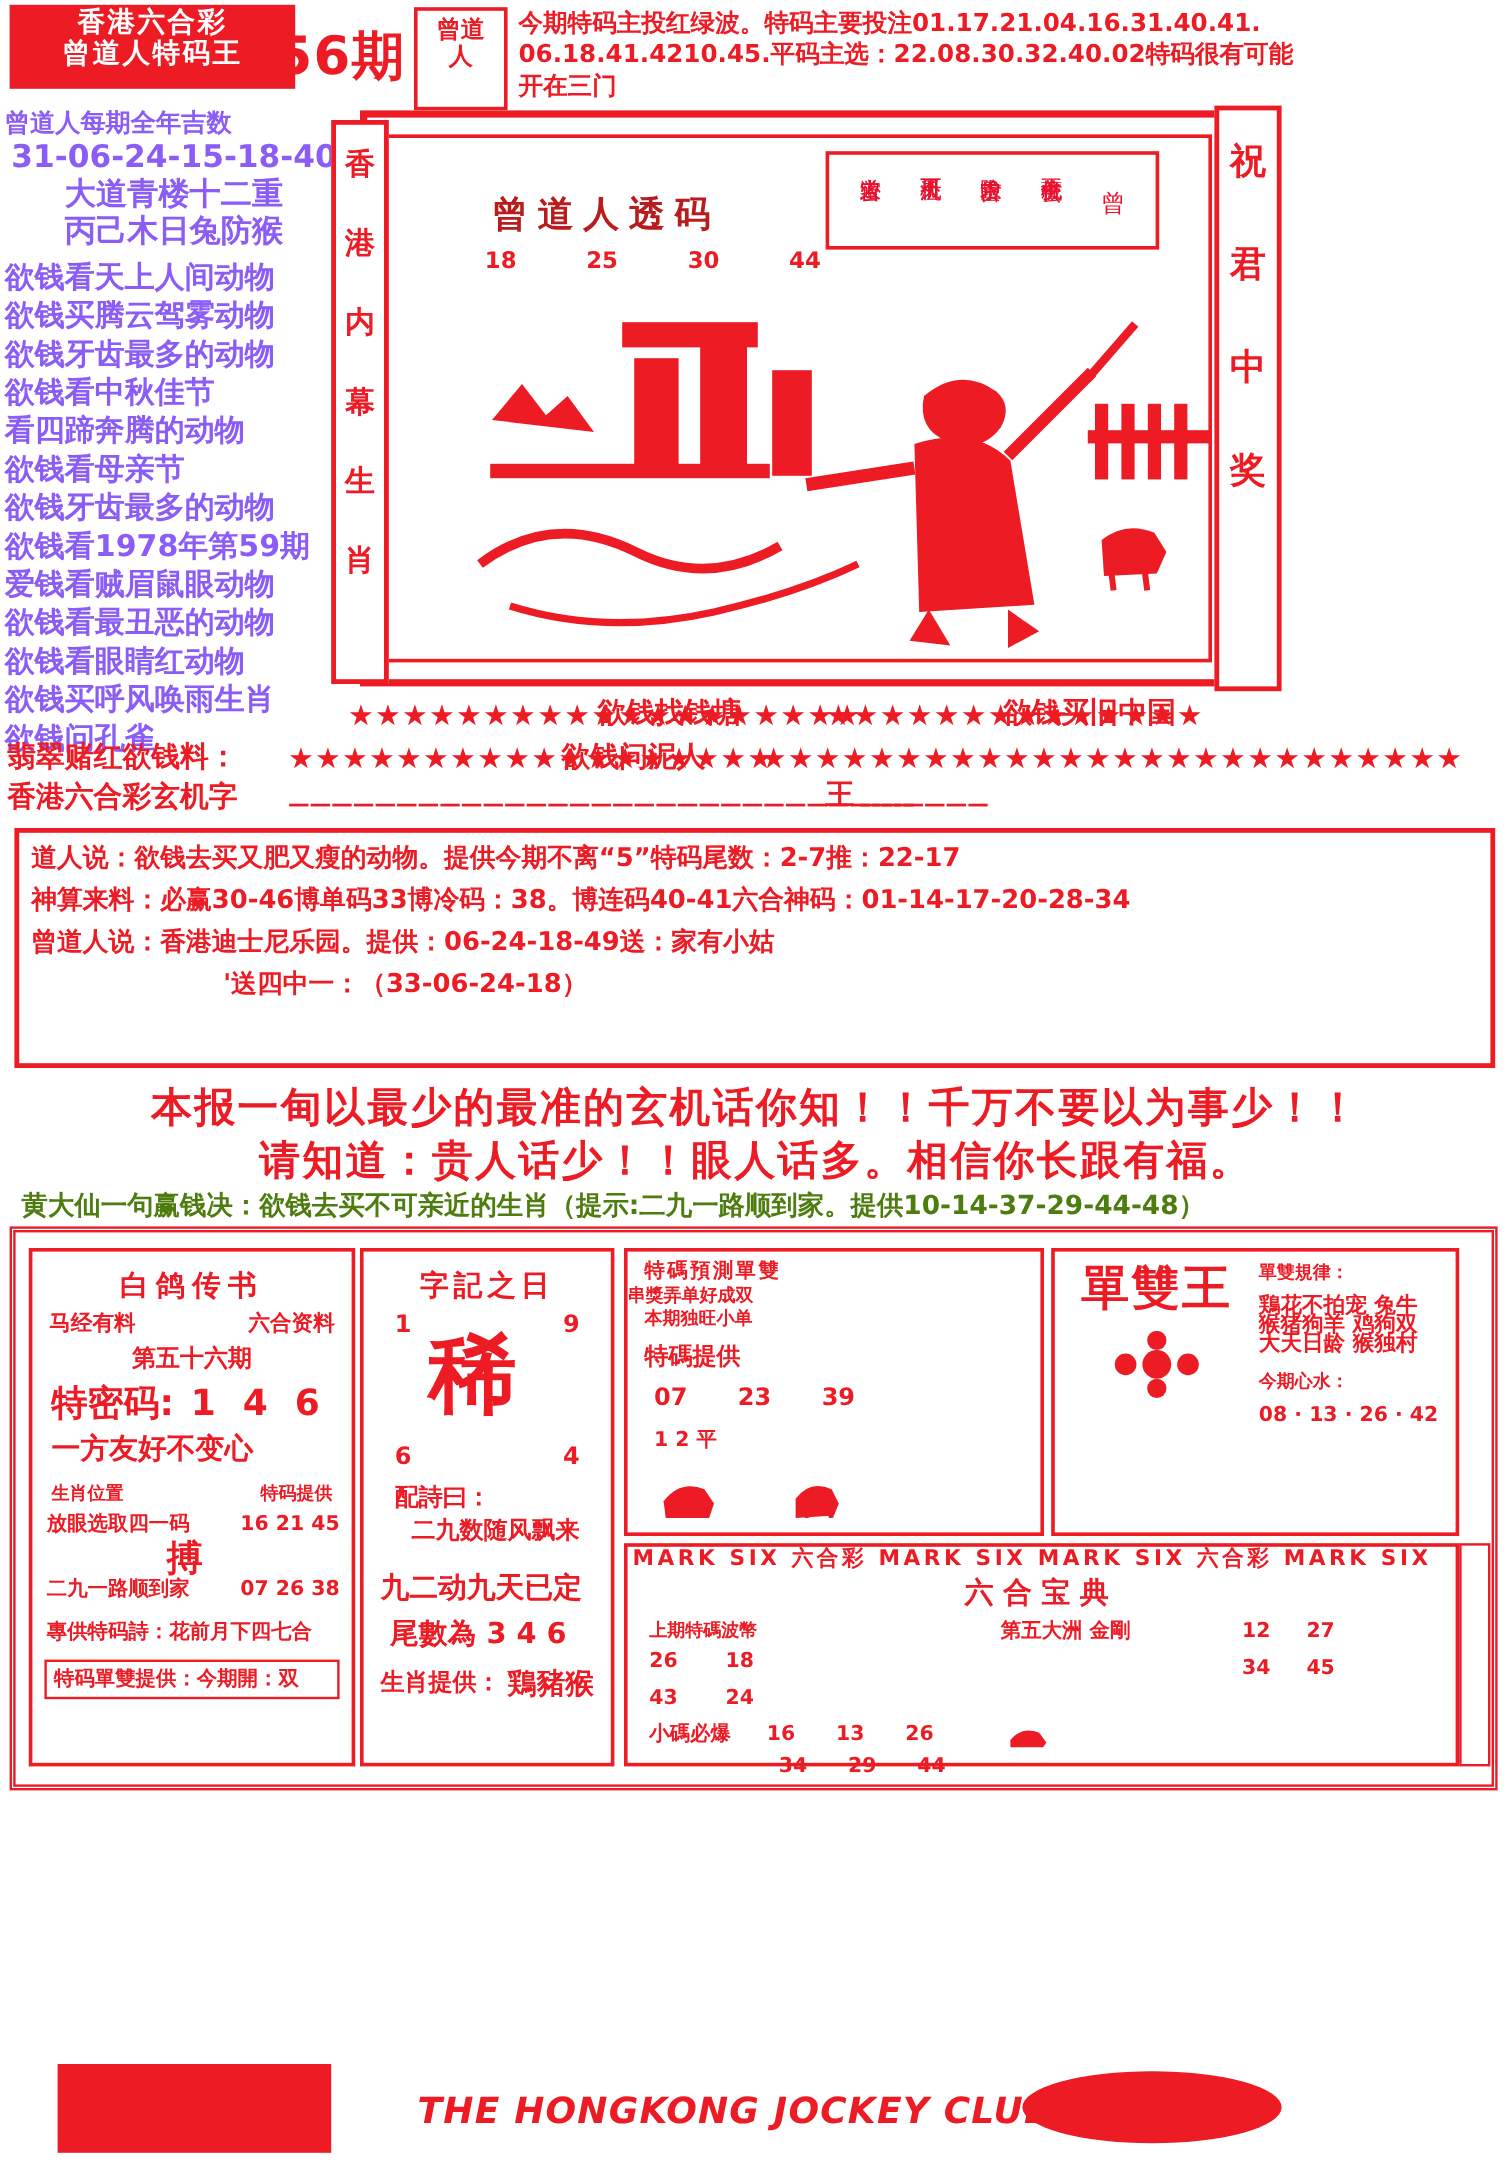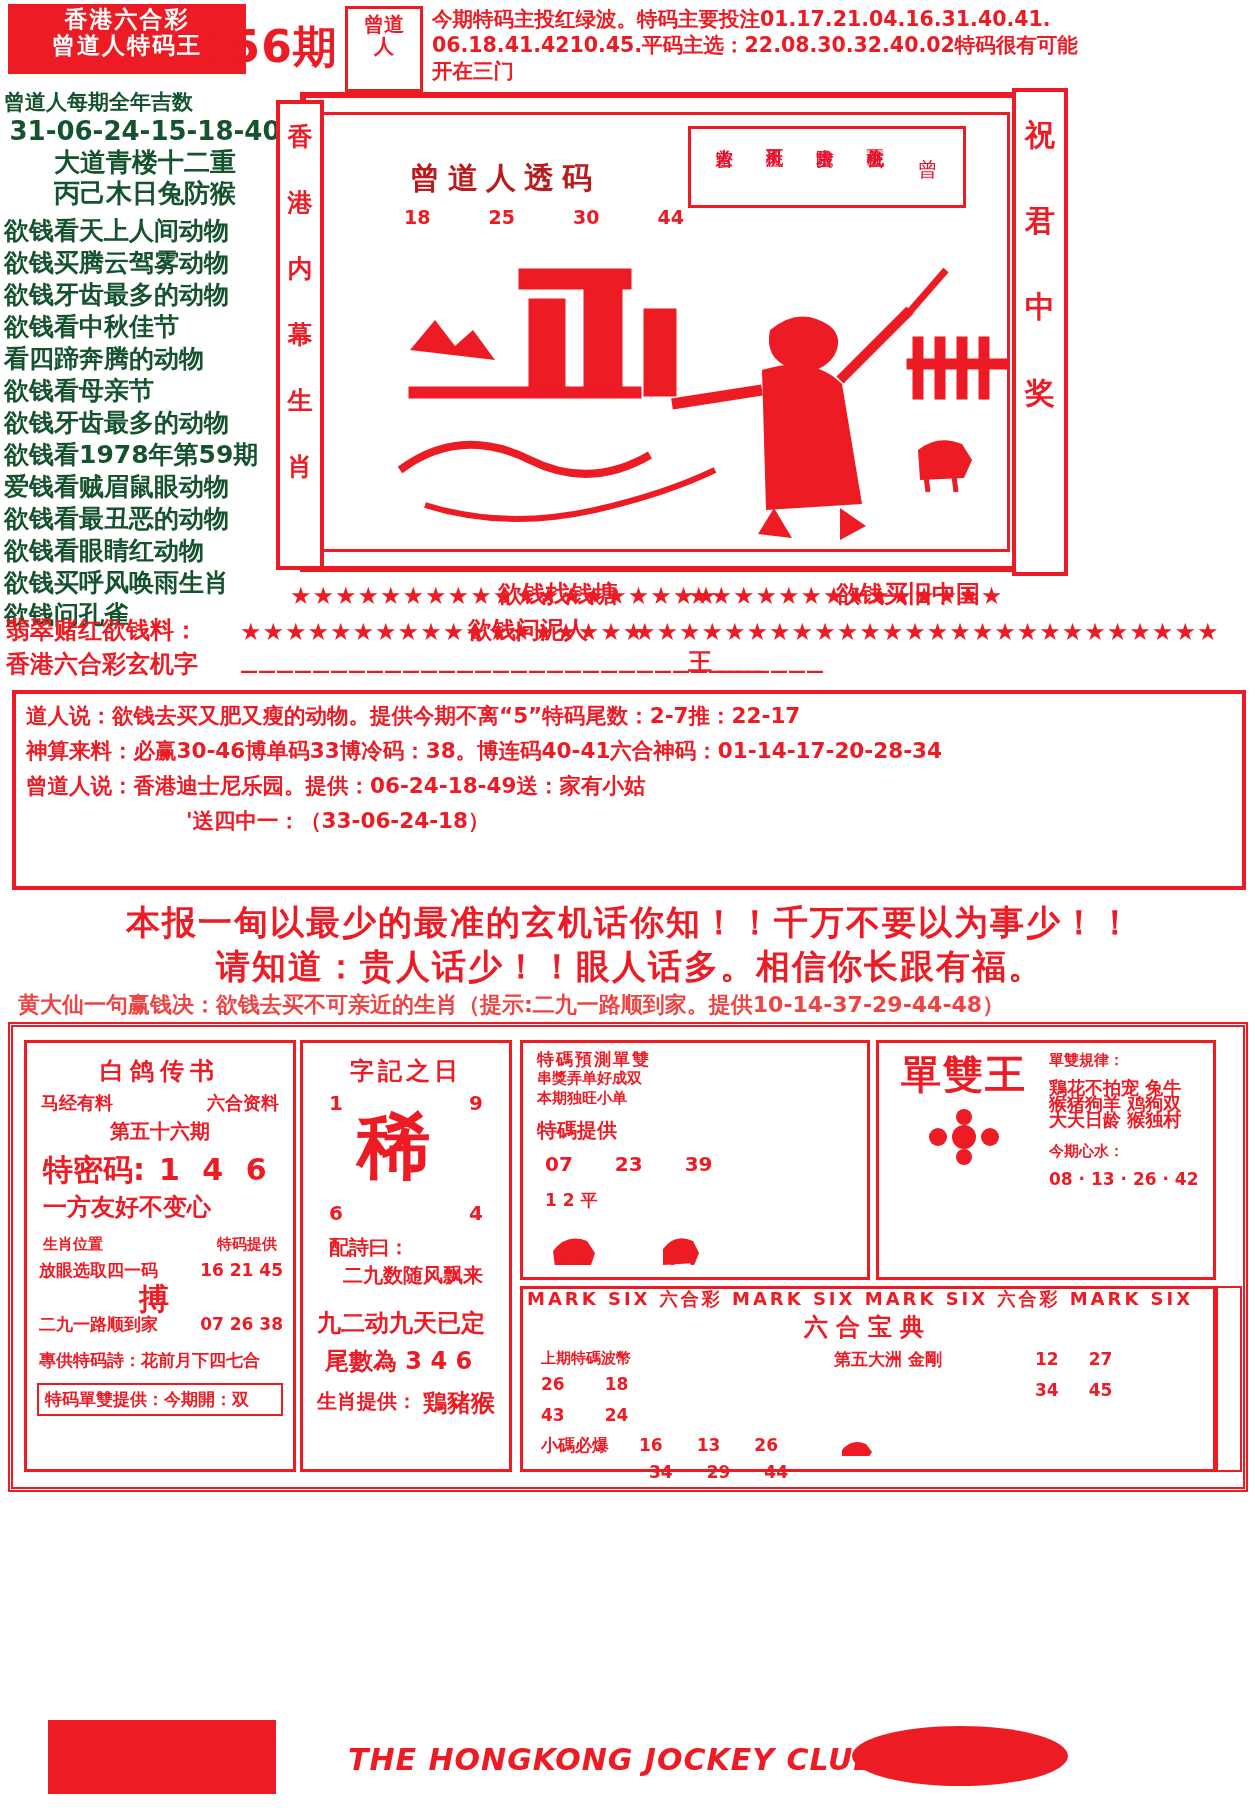--- a/index.html
+++ b/index.html
@@ -32,21 +32,21 @@
     font-size:20px;line-height:22px;text-align:center;padding-top:4px;
     box-sizing:border-box;
   }
   .top-note{
     position:absolute;left:432px;top:6px;width:812px;
     font-size:20.5px;line-height:26px;font-weight:bold;color:#ec1b24;
     letter-spacing:0px;
   }
   
   .leftcol{position:absolute;left:4px;top:88px;width:282px;}
-  .leftcol .l{font-weight:bold;color:#14532d;white-space:nowrap;}
+  .leftcol .l{font-weight:bold;color:#8b5cf6;white-space:nowrap;}
   .l-a{font-size:21px;line-height:28px;}
   .l-b{font-size:26px;line-height:31px;text-align:center;}
   .l-c{font-size:25px;line-height:32px;}
   
   .frame{
     position:absolute;left:300px;top:92px;width:730px;height:480px;
     border:6px solid #ec1b24;box-sizing:border-box;background:#fff;
   }
   .frame-inner{
     position:absolute;left:14px;top:14px;right:14px;bottom:14px;
@@ -84,21 +84,21 @@
   .box p{margin:0 0 4px 0;font-size:21.5px;line-height:31px;font-weight:bold;color:#ec1b24;white-space:nowrap;}
   .box .indent{padding-left:160px;}
   
   .slogan{
     position:absolute;left:40px;width:1180px;text-align:center;
     font-size:34px;font-weight:bold;color:#ec1b24;letter-spacing:2px;
     font-family:"DejaVu Serif","Liberation Serif",serif;
   }
   .wong{
     position:absolute;left:18px;top:990px;width:1220px;
-    font-size:22px;font-weight:bold;color:#ef4444;white-space:nowrap;
+    font-size:22px;font-weight:bold;color:#4d7c0f;white-space:nowrap;
   }
   
   .bottom{
     position:absolute;left:8px;top:1022px;width:1240px;height:470px;
     border:5px double #ec1b24;box-sizing:border-box;
   }
   .panel{position:absolute;border:3px solid #ec1b24;box-sizing:border-box;background:#fff;}
   .p1{left:24px;top:1040px;width:272px;height:432px;}
   .p2{left:300px;top:1040px;width:212px;height:432px;}
   .p3{left:520px;top:1040px;width:350px;height:240px;}
@@ -320,21 +320,21 @@
   <div class="pt s24" style="padding-left:14px;margin-top:22px;">九二动九天已定</div>
   <div class="pt s24" style="padding-left:22px;margin-top:10px;">尾數為 3 4 6</div>
   <div style="display:flex;padding-left:14px;margin-top:14px;">
     <span class="pt s20">生肖提供：</span>
     <span class="pt s24" style="margin-left:6px;">鶏豬猴</span>
   </div>
 </div>
 
 <div class="panel p3">
   <div class="pt s17" style="padding:6px 0 0 14px;letter-spacing:2px;">特碼預測單雙</div>
-  <div class="pt s15" style="padding-left:14px;font-family:Liberation Mono, monospace;">串獎弄单好成双</div>
+  <div class="pt s15" style="">串獎弄单好成双</div>
   <div class="pt s15" style="padding-left:14px;">本期独旺小单</div>
   <div class="pt s20" style="padding:10px 0 0 14px;">特碼提供</div>
   <div style="display:flex;gap:42px;padding:10px 0 0 22px;">
     <span class="pt s20">07</span>
     <span class="pt s20">23</span>
     <span class="pt s20">39</span>
   </div>
   <div class="pt s17" style="padding:14px 0 0 22px;">1 2 平</div>
   <div style="padding:8px 0 0 22px;">
     <svg width="190" height="46" viewBox="0 0 190 46">

